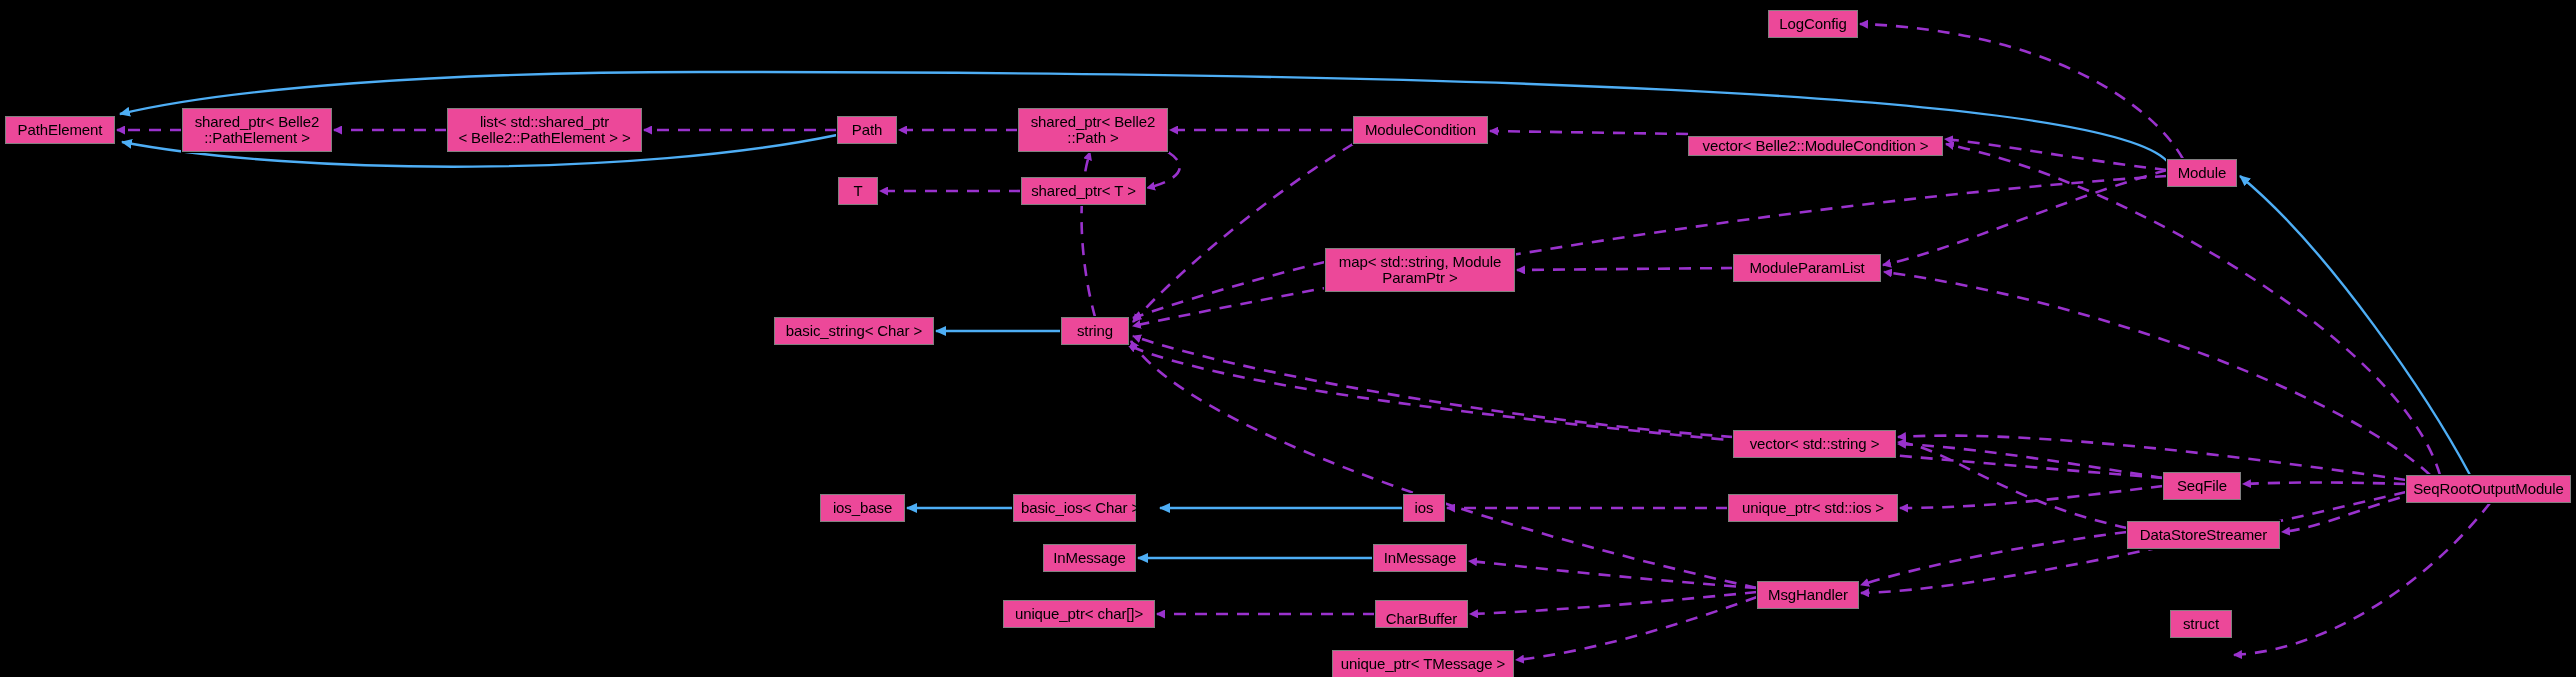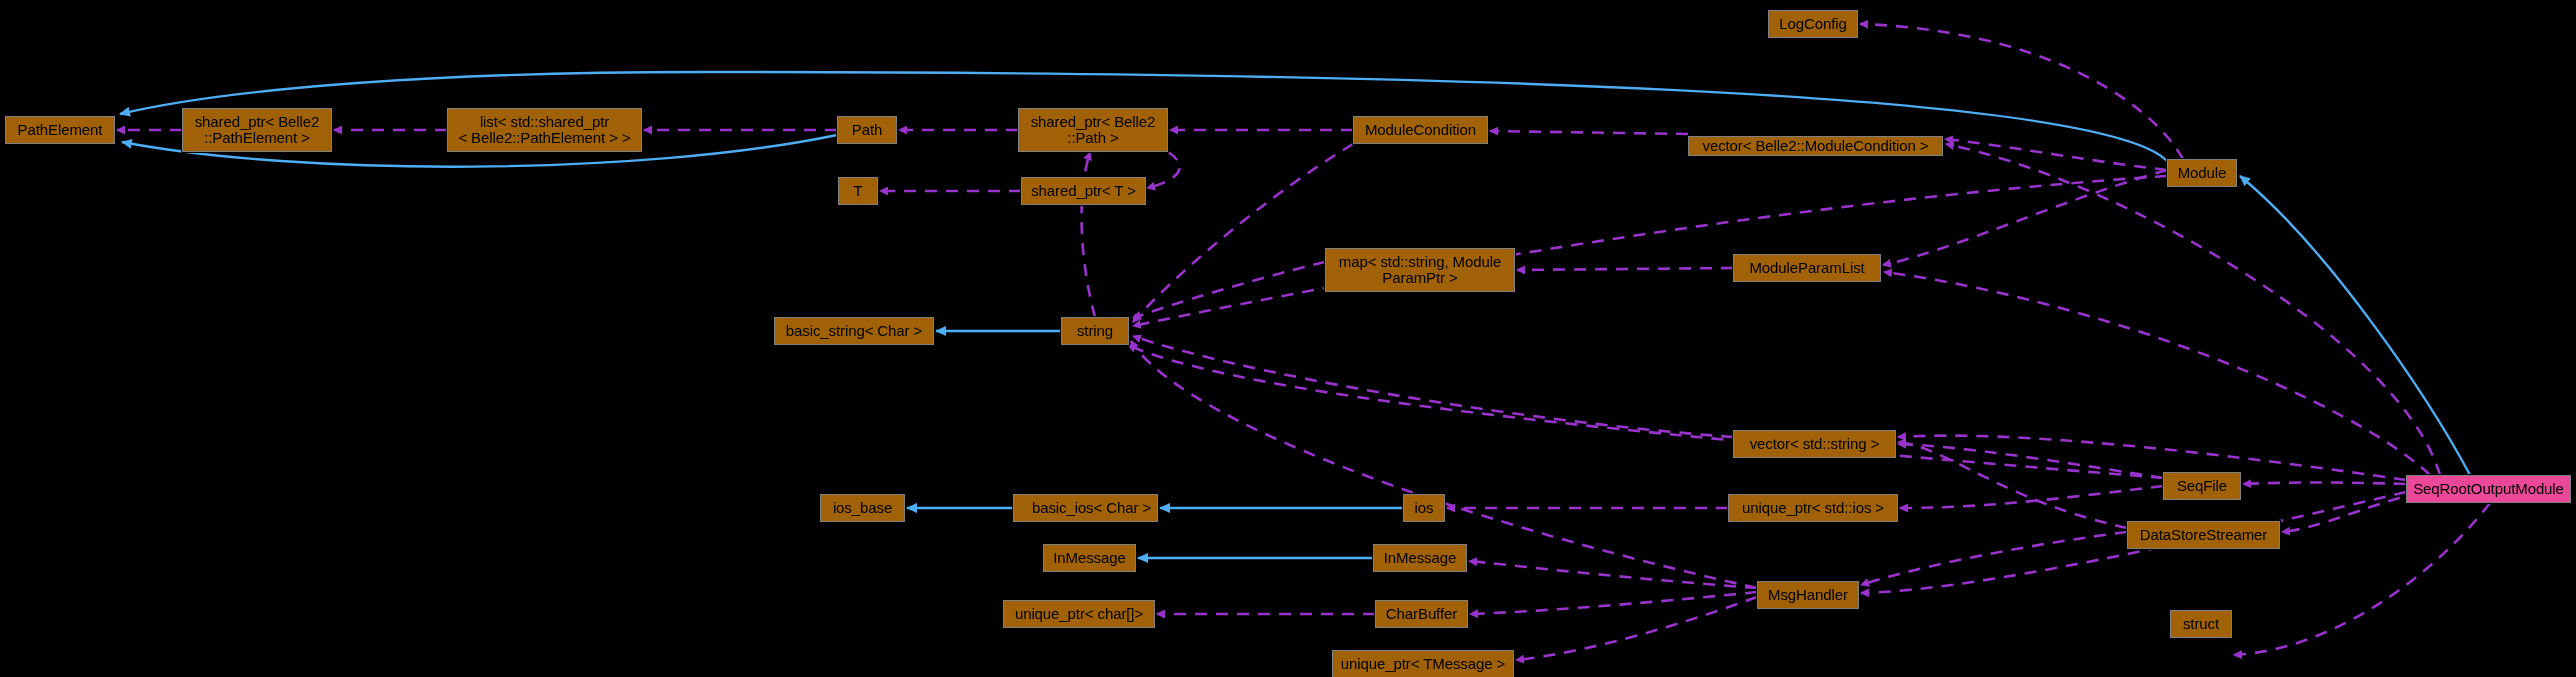--- a/index.html
+++ b/index.html
@@ -24,21 +24,21 @@
     position: absolute;
     top: 0;
     left: 0;
     width: 2576px;
     height: 677px;
     display: block;
   }
   .node-box {
     position: absolute;
     box-sizing: border-box;
-    background: #a16207;
+    background: #ec4899;
     border: 1px solid #808080;
     outline: 1px solid #000000;
     color: #000000;
     font-family: "Liberation Sans", sans-serif;
     font-size: 15px;
     line-height: 16px;
     display: flex;
     align-items: center;
     justify-content: center;
     text-align: center;
@@ -129,25 +129,25 @@
       <div class="node-box" style="left: 1021px; top: 177px; width: 125px; height: 28px;"><span class="node-label">shared_ptr&lt; T &gt;</span></div>
       <div class="node-box" style="left: 1325px; top: 248px; width: 190px; height: 44px;"><span class="node-label">map&lt; std::string, Module
 ParamPtr &gt;</span></div>
       <div class="node-box" style="left: 1733px; top: 254px; width: 148px; height: 28px;"><span class="node-label">ModuleParamList</span></div>
       <div class="node-box" style="left: 774px; top: 317px; width: 160px; height: 28px;"><span class="node-label">basic_string&lt; Char &gt;</span></div>
       <div class="node-box" style="left: 1061px; top: 317px; width: 68px; height: 28px;"><span class="node-label">string</span></div>
       <div class="node-box" style="left: 1733px; top: 430px; width: 163px; height: 28px;"><span class="node-label">vector&lt; std::string &gt;</span></div>
       <div class="node-box" style="left: 2163px; top: 472px; width: 78px; height: 28px;"><span class="node-label">SeqFile</span></div>
       <div class="node-box highlight" style="left: 2406px; top: 475px; width: 165px; height: 28px;"><span class="node-label">SeqRootOutputModule</span></div>
       <div class="node-box" style="left: 820px; top: 494px; width: 85px; height: 28px; align-items: center;"><span class="node-label">ios_base</span></div>
-      <div class="node-box" style="left: 1013px; top: 494px; width: 145px; height: 28px; padding-left: 12px;"><span class="node-label">basic_ios&lt; Char &gt;</span></div>
+      <div class="node-box" style="left: 1013px; top: 494px; width: 123px; height: 28px; padding-left: 12px;"><span class="node-label">basic_ios&lt; Char &gt;</span></div>
       <div class="node-box" style="left: 1403px; top: 494px; width: 42px; height: 28px;"><span class="node-label">ios</span></div>
       <div class="node-box" style="left: 1728px; top: 494px; width: 170px; height: 28px;"><span class="node-label">unique_ptr&lt; std::ios &gt;</span></div>
       <div class="node-box" style="left: 2127px; top: 521px; width: 153px; height: 28px;"><span class="node-label">DataStoreStreamer</span></div>
       <div class="node-box" style="left: 1043px; top: 544px; width: 93px; height: 28px;"><span class="node-label">InMessage</span></div>
       <div class="node-box" style="left: 1373px; top: 544px; width: 94px; height: 28px;"><span class="node-label">InMessage</span></div>
       <div class="node-box" style="left: 1003px; top: 600px; width: 152px; height: 28px;"><span class="node-label">unique_ptr&lt; char[]&gt;</span></div>
-      <div class="node-box" style="left: 1375px; top: 600px; width: 93px; height: 28px;"><span class="node-label">CharBuffer</span></div>
+      <div class="node-box" style="left: 1375px; top: 600px; width: 93px; height: 28px; align-items: flex-end;"><span class="node-label">CharBuffer</span></div>
       <div class="node-box" style="left: 1757px; top: 581px; width: 102px; height: 28px;"><span class="node-label">MsgHandler</span></div>
       <div class="node-box" style="left: 1332px; top: 650px; width: 182px; height: 28px;"><span class="node-label">unique_ptr&lt; TMessage &gt;</span></div>
       <div class="node-box" style="left: 2170px; top: 610px; width: 62px; height: 28px; text-align: right;"><span class="node-label">struct</span></div>
     </div>
 </div>
 
 </body></html>

